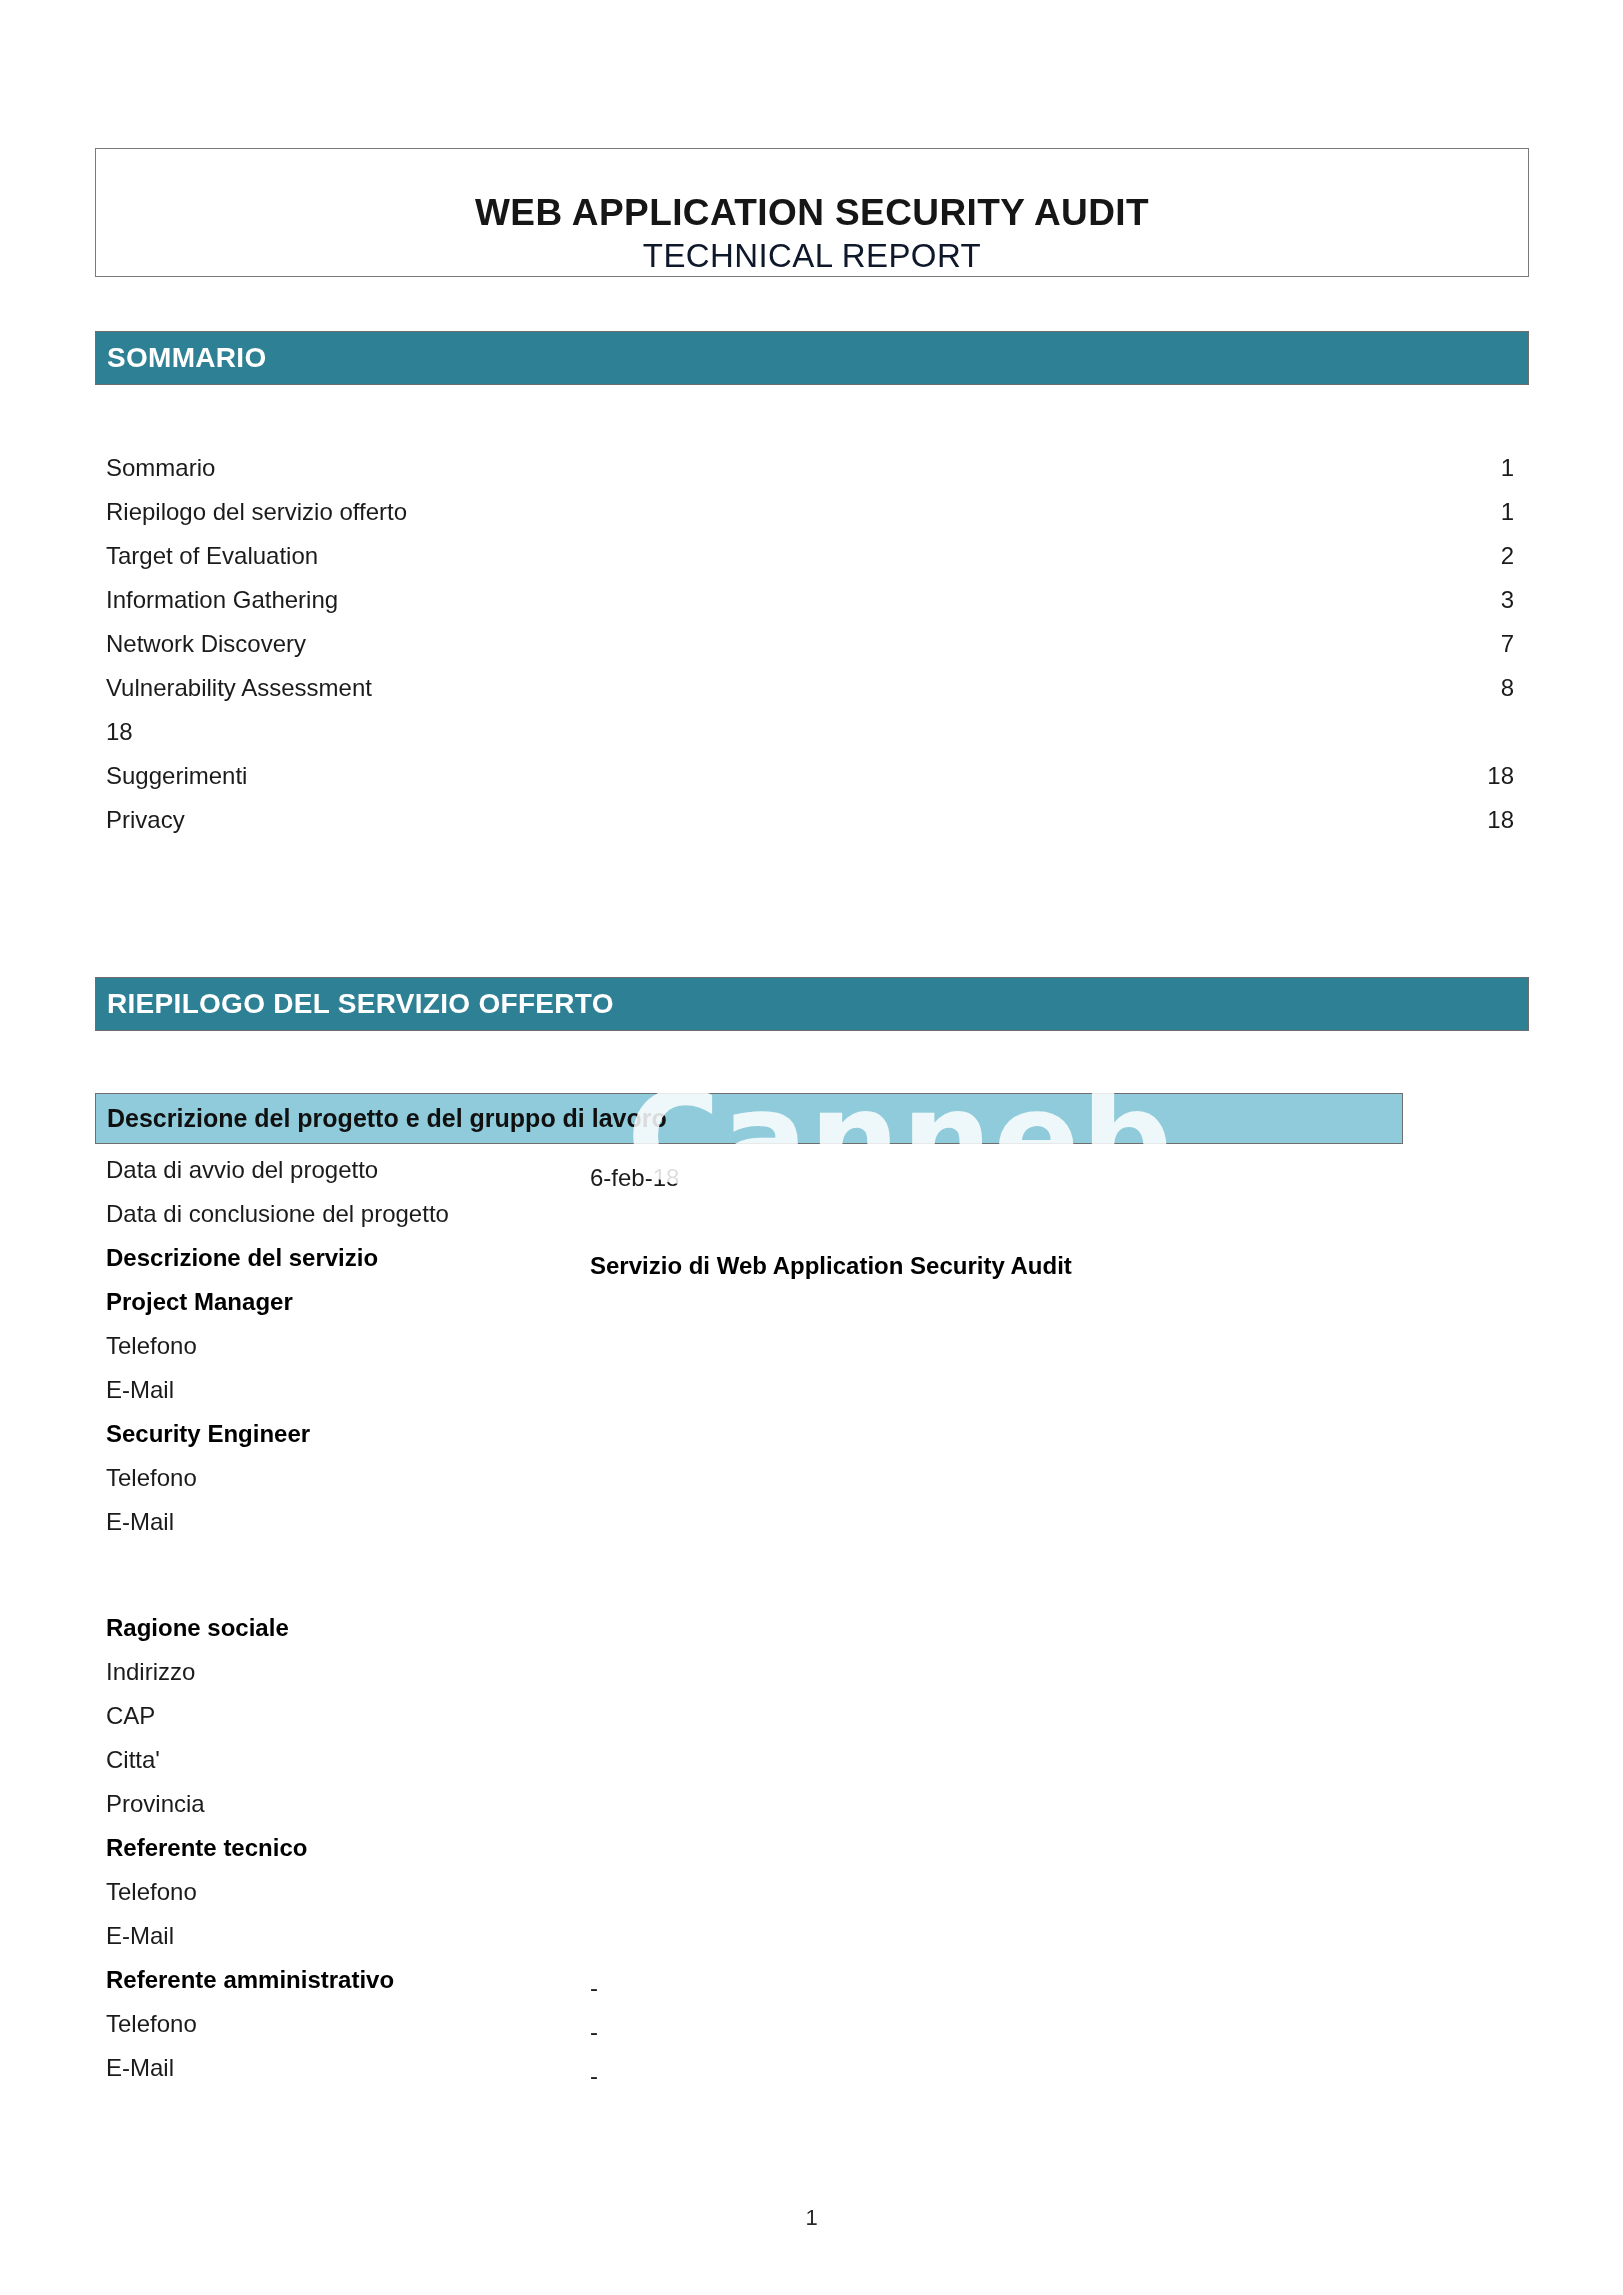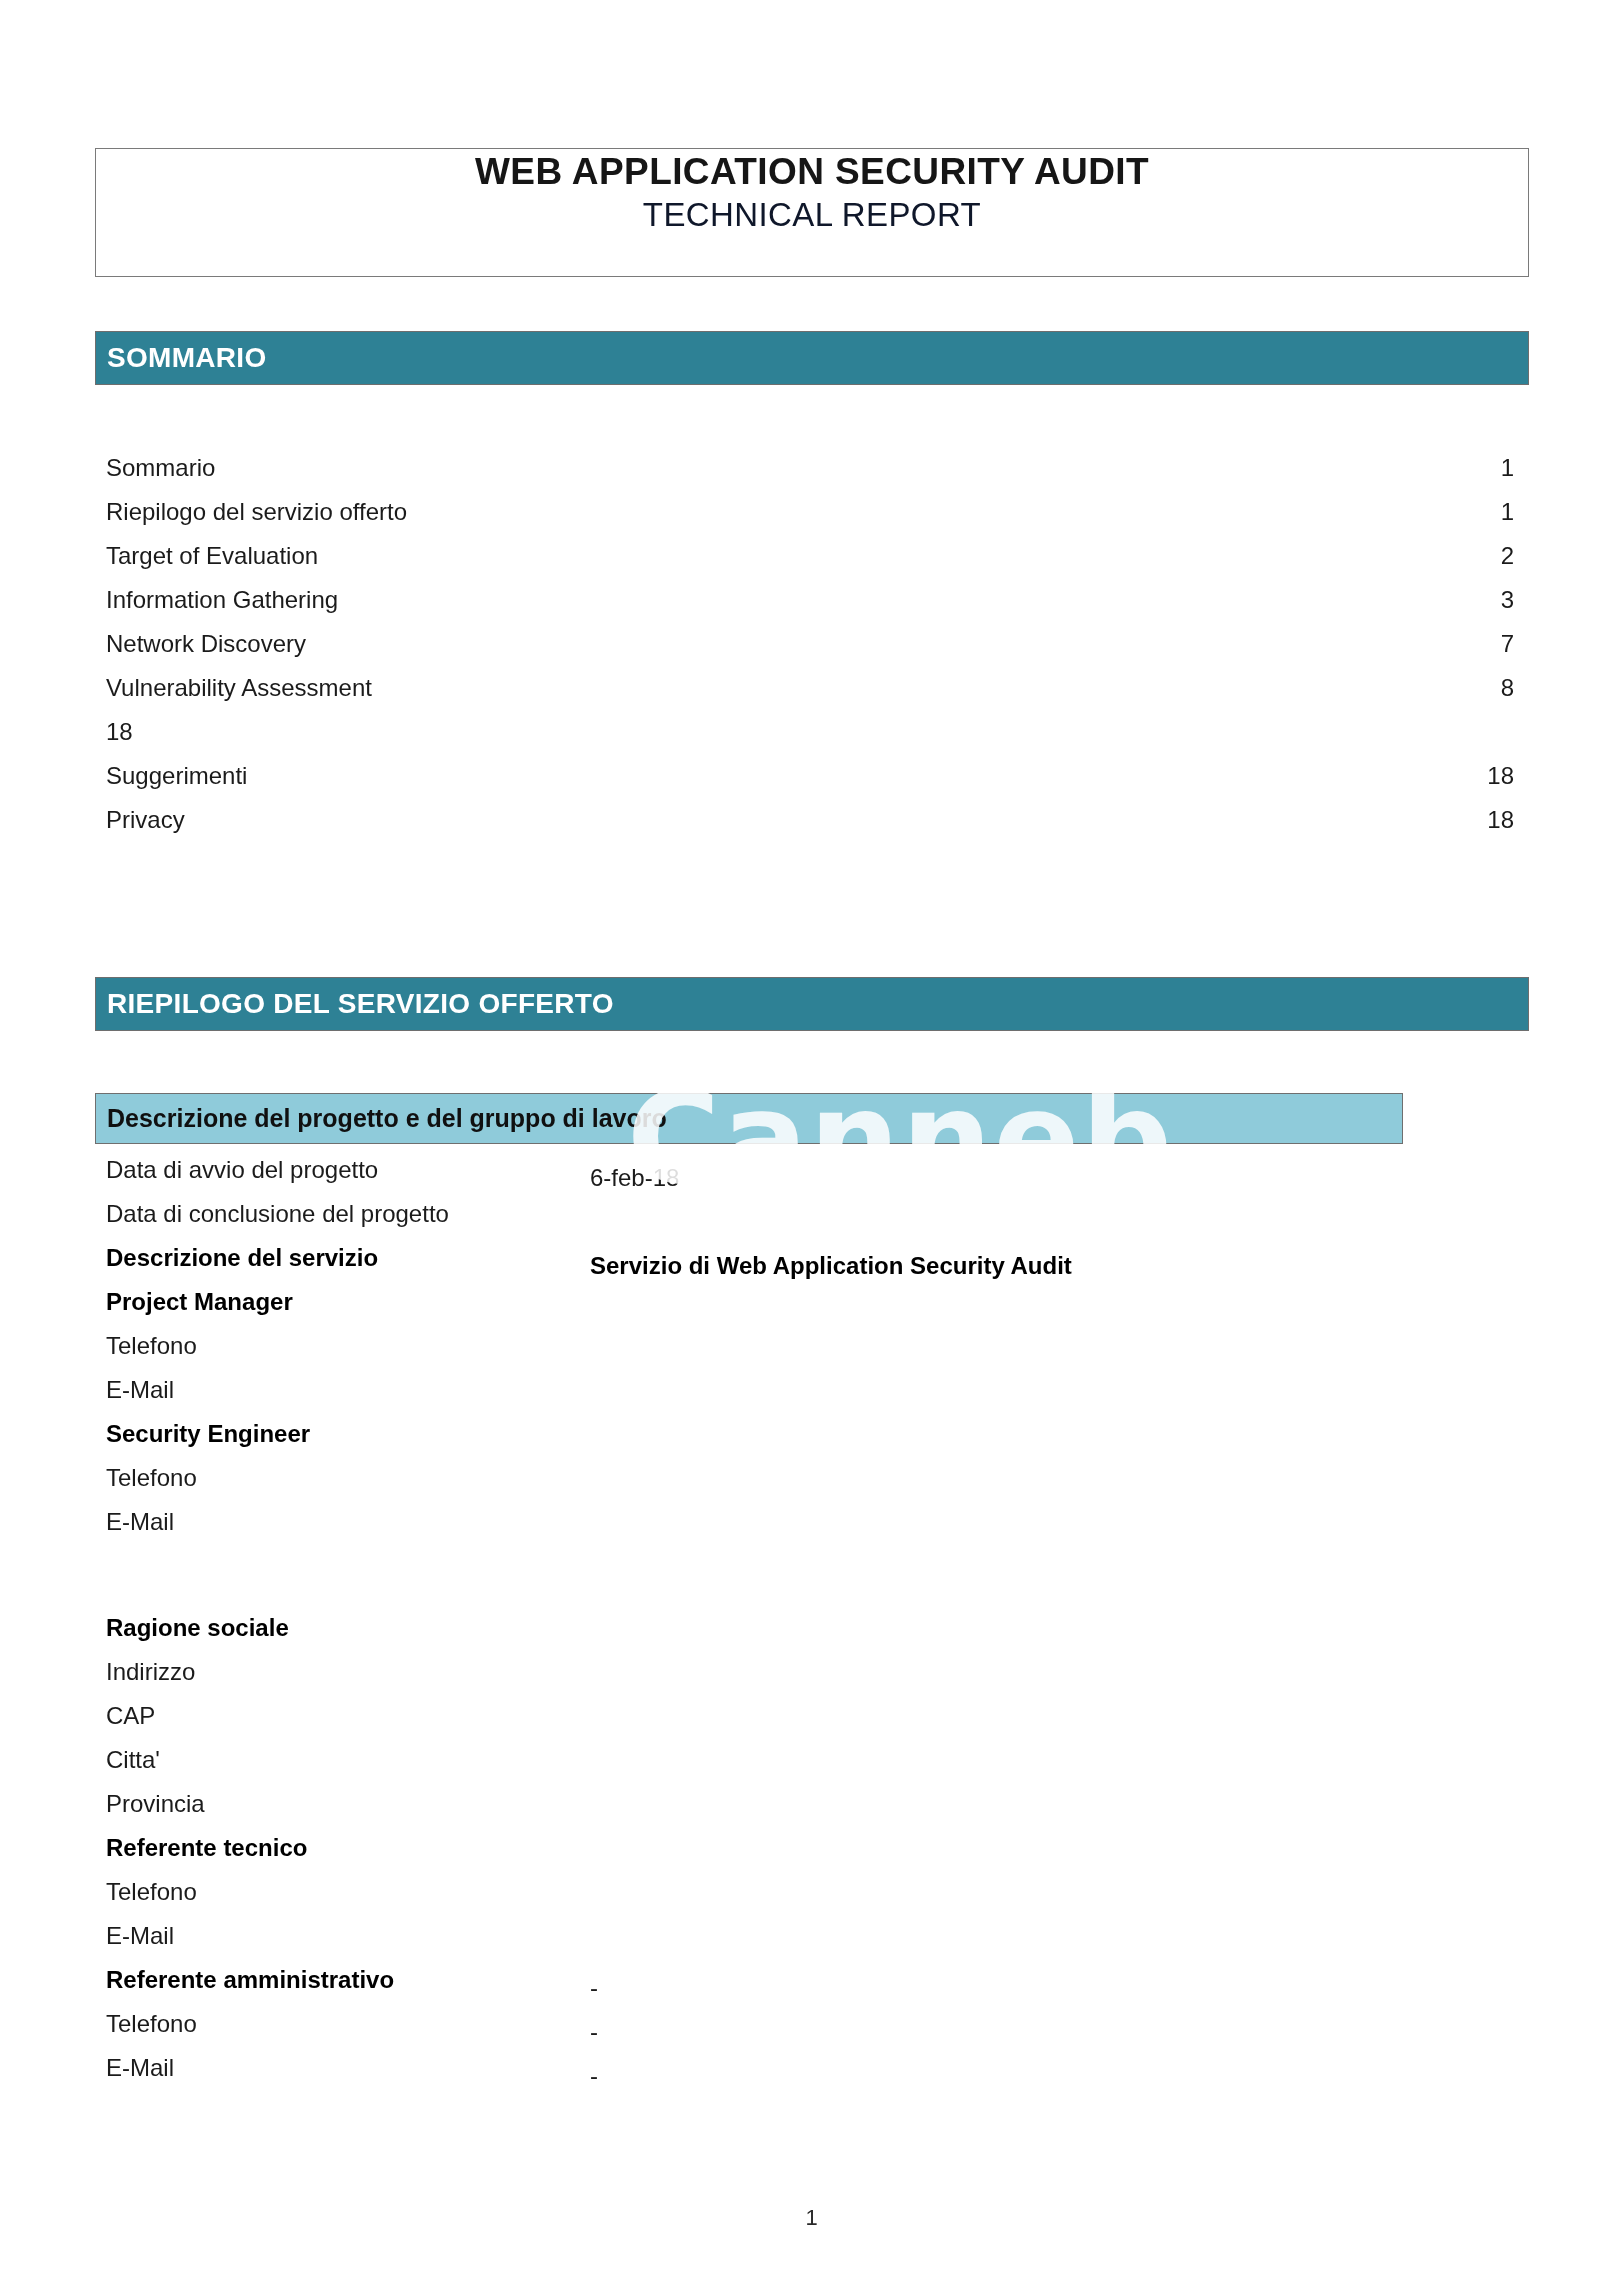--- a/index.html
+++ b/index.html
@@ -14,20 +14,21 @@
     overflow: hidden;
   }
   
   .title-box {
     position: absolute;
     left: 95px; top: 148px;
     width: 1434px; height: 129px;
     border: 1.7px solid #7a7a7a;
     display: flex; flex-direction: column;
     align-items: center;
+    padding-top: 41px;
   }
   .doc-title {
     font-size: 37px; font-weight: 700; color: #161616;
     line-height: 46px; letter-spacing: 0.4px;
   }
   .doc-subtitle {
     font-size: 33px; font-weight: 400; color: #0f172a;
     line-height: 34px; margin-top: 3.4px; letter-spacing: 0.4px;
   }
   

